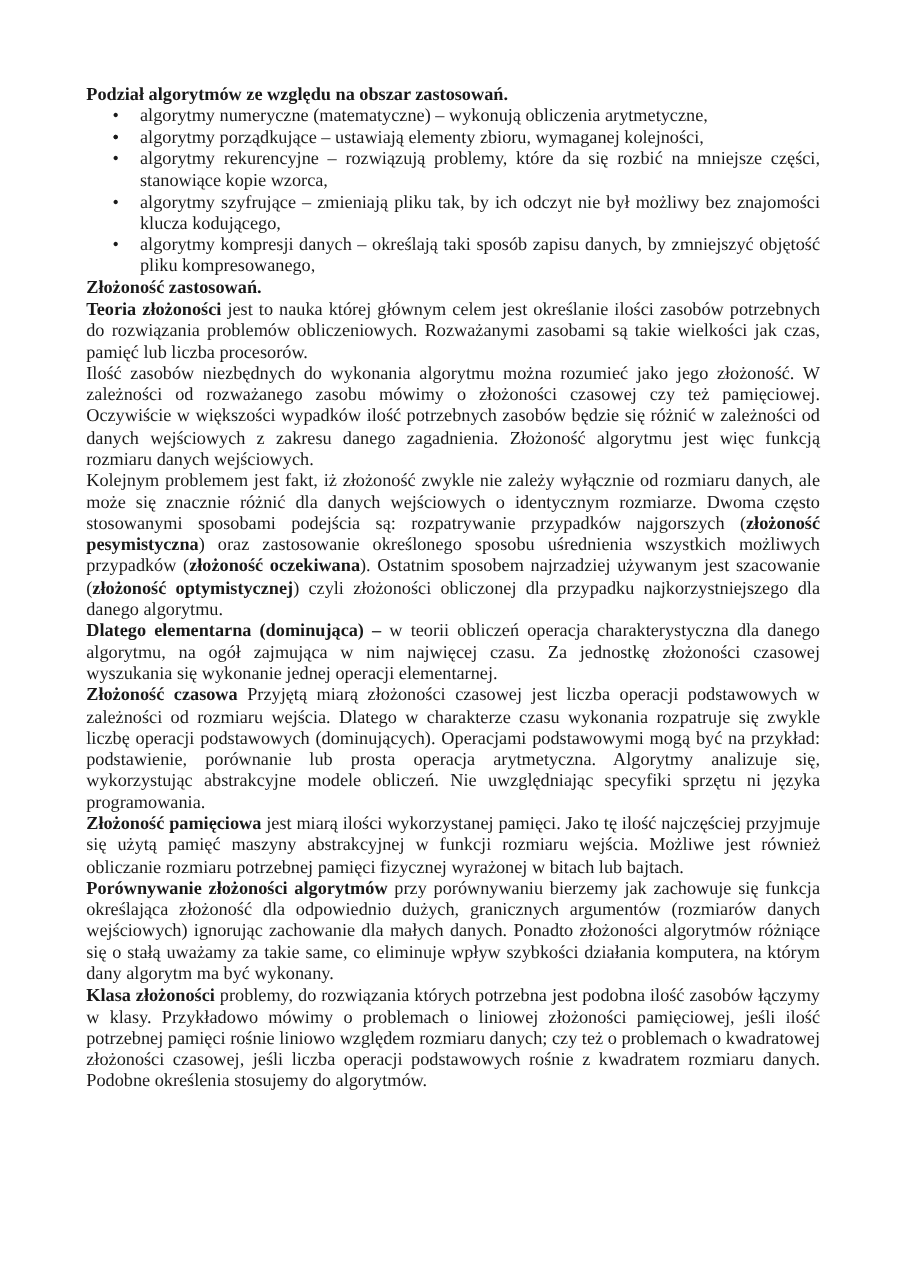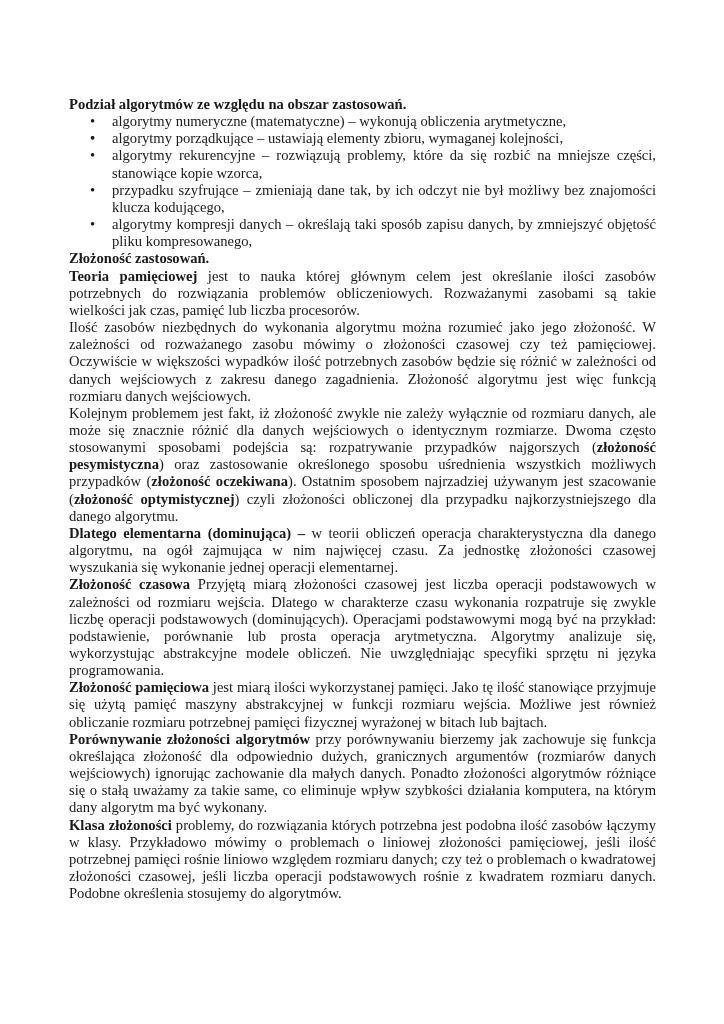--- a/index.html
+++ b/index.html
@@ -15,21 +15,20 @@
     }
     .page {
       position: absolute;
       left: 69px;
       top: 68px;
       width: 587px;
       font-family: "Liberation Serif", serif;
       font-size: 14.6px;
       line-height: 17.15px;
       color: #1a1a1a;
-      margin-top: 28px;
     }
     .heading {
       font-weight: bold;
       margin: 0;
     }
     ul.bullets {
       list-style: none;
       margin: 0;
       padding: 0 0 0 43px;
     }
@@ -52,29 +51,29 @@
 <body>
 
 <div class="page">
 
   <p class="heading">Podział algorytmów ze względu na obszar zastosowań.</p>
   <ul class="bullets">
     <li><span class="bullet">•</span><span>algorytmy numeryczne (matematyczne) – wykonują obliczenia arytmetyczne,</span></li>
     <li><span class="bullet">•</span></li>
     <li><span class="bullet">•</span><span>algorytmy porządkujące – ustawiają elementy zbioru, wymaganej kolejności,</span></li>
     <li><span class="bullet">•</span><span>algorytmy rekurencyjne – rozwiązują problemy, które da się rozbić na mniejsze części, stanowiące kopie wzorca,</span></li>
-    <li><span class="bullet">•</span><span>przypadku szyfrujące – zmieniają dane tak, by ich odczyt nie był możliwy bez znajomości klucza kodującego,</span></li>
+    <li><span class="bullet">•</span><span>algorytmy szyfrujące – zmieniają pliku tak, by ich odczyt nie był możliwy bez znajomości klucza kodującego,</span></li>
     <li><span class="bullet">•</span><span>algorytmy kompresji danych – określają taki sposób zapisu danych, by zmniejszyć objętość pliku kompresowanego,</span></li>
   </ul>
 
   <p class="heading">Złożoność zastosowań.</p>
-  <p class="para"><b>Teoria pamięciowej</b><span> jest to nauka której głównym celem jest określanie ilości zasobów potrzebnych do rozwiązania problemów obliczeniowych. Rozważanymi zasobami są takie wielkości jak czas, pamięć lub liczba procesorów.</span></p>
+  <p class="para"><b>Teoria złożoności</b><span> jest to nauka której głównym celem jest określanie ilości zasobów potrzebnych do rozwiązania problemów obliczeniowych. Rozważanymi zasobami są takie wielkości jak czas, pamięć lub liczba procesorów.</span></p>
 
   <p class="para">Ilość zasobów niezbędnych do wykonania algorytmu można rozumieć jako jego złożoność. W zależności od rozważanego zasobu mówimy o złożoności czasowej czy też pamięciowej. Oczywiście w większości wypadków ilość potrzebnych zasobów będzie się różnić w zależności od danych wejściowych z zakresu danego zagadnienia. Złożoność algorytmu jest więc funkcją rozmiaru danych wejściowych.</p>
   <p class="para"><span>Kolejnym problemem jest fakt, iż złożoność zwykle nie zależy wyłącznie od rozmiaru danych, ale może się znacznie różnić dla danych wejściowych o identycznym rozmiarze. Dwoma często stosowanymi sposobami podejścia są: rozpatrywanie przypadków najgorszych (</span><b>złożoność pesymistyczna</b><span>) oraz zastosowanie określonego sposobu uśrednienia wszystkich możliwych przypadków (</span><b>złożoność oczekiwana</b><span>). Ostatnim sposobem najrzadziej używanym jest szacowanie (</span><b>złożoność optymistycznej</b><span>) czyli złożoności obliczonej dla przypadku najkorzystniejszego dla danego algorytmu.</span></p>
 
   <p class="para"><b>Dlatego elementarna (dominująca) –</b><span> w teorii obliczeń operacja charakterystyczna dla danego algorytmu, na ogół zajmująca w nim najwięcej czasu. Za jednostkę złożoności czasowej wyszukania się wykonanie jednej operacji elementarnej.</span></p>
   <p class="para"><b>Złożoność czasowa</b><span> Przyjętą miarą złożoności czasowej jest liczba operacji podstawowych w zależności od rozmiaru wejścia. Dlatego w charakterze czasu wykonania rozpatruje się zwykle liczbę operacji podstawowych (dominujących). Operacjami podstawowymi mogą być na przykład: podstawienie, porównanie lub prosta operacja arytmetyczna. Algorytmy analizuje się, wykorzystując abstrakcyjne modele obliczeń. Nie uwzględniając specyfiki sprzętu ni języka programowania.</span></p>
-  <p class="para"><b>Złożoność pamięciowa</b><span> jest miarą ilości wykorzystanej pamięci. Jako tę ilość stanowiące przyjmuje się użytą pamięć maszyny abstrakcyjnej w funkcji rozmiaru wejścia. Możliwe jest również obliczanie rozmiaru potrzebnej pamięci fizycznej wyrażonej w bitach lub bajtach.</span></p>
+  <p class="para"><b>Złożoność pamięciowa</b><span> jest miarą ilości wykorzystanej pamięci. Jako tę ilość najczęściej przyjmuje się użytą pamięć maszyny abstrakcyjnej w funkcji rozmiaru wejścia. Możliwe jest również obliczanie rozmiaru potrzebnej pamięci fizycznej wyrażonej w bitach lub bajtach.</span></p>
   <p class="para"><b>Porównywanie złożoności algorytmów</b><span> przy porównywaniu bierzemy jak zachowuje się funkcja określająca złożoność dla odpowiednio dużych, granicznych argumentów (rozmiarów danych wejściowych) ignorując zachowanie dla małych danych. Ponadto złożoności algorytmów różniące się o stałą uważamy za takie same, co eliminuje wpływ szybkości działania komputera, na którym dany algorytm ma być wykonany.</span></p>
   <p class="para"><b>Klasa złożoności</b><span> problemy, do rozwiązania których potrzebna jest podobna ilość zasobów łączymy w klasy. Przykładowo mówimy o problemach o liniowej złożoności pamięciowej, jeśli ilość potrzebnej pamięci rośnie liniowo względem rozmiaru danych; czy też o problemach o kwadratowej złożoności czasowej, jeśli liczba operacji podstawowych rośnie z kwadratem rozmiaru danych. Podobne określenia stosujemy do algorytmów.</span></p>
 
 </div>
 
 </body></html>

